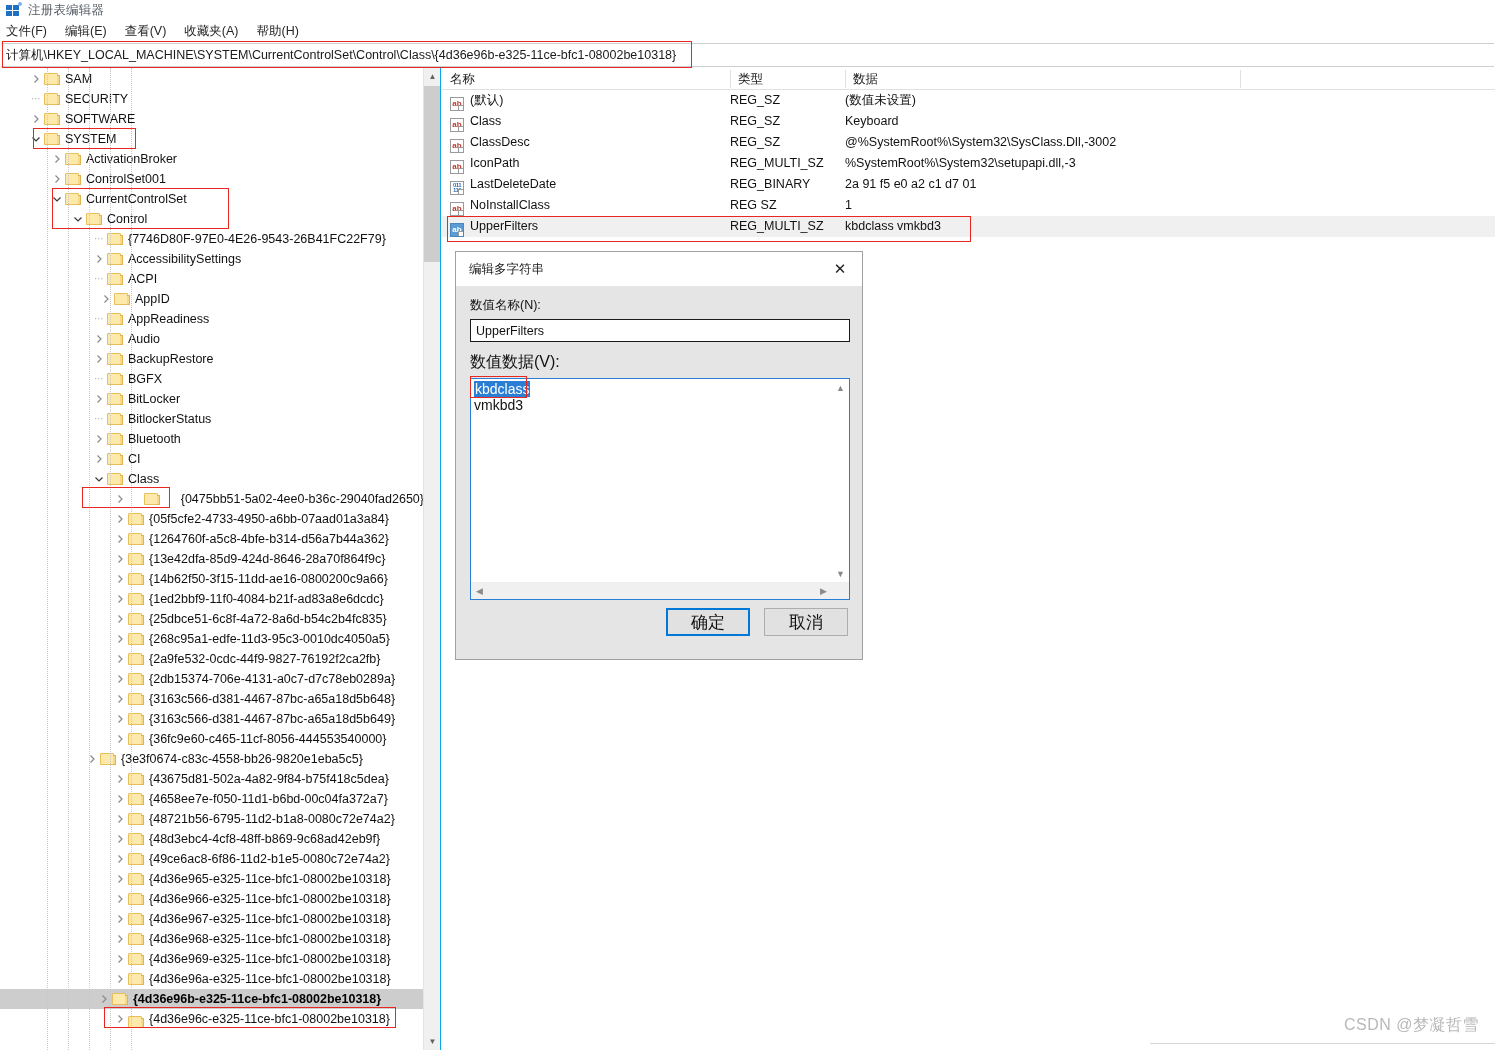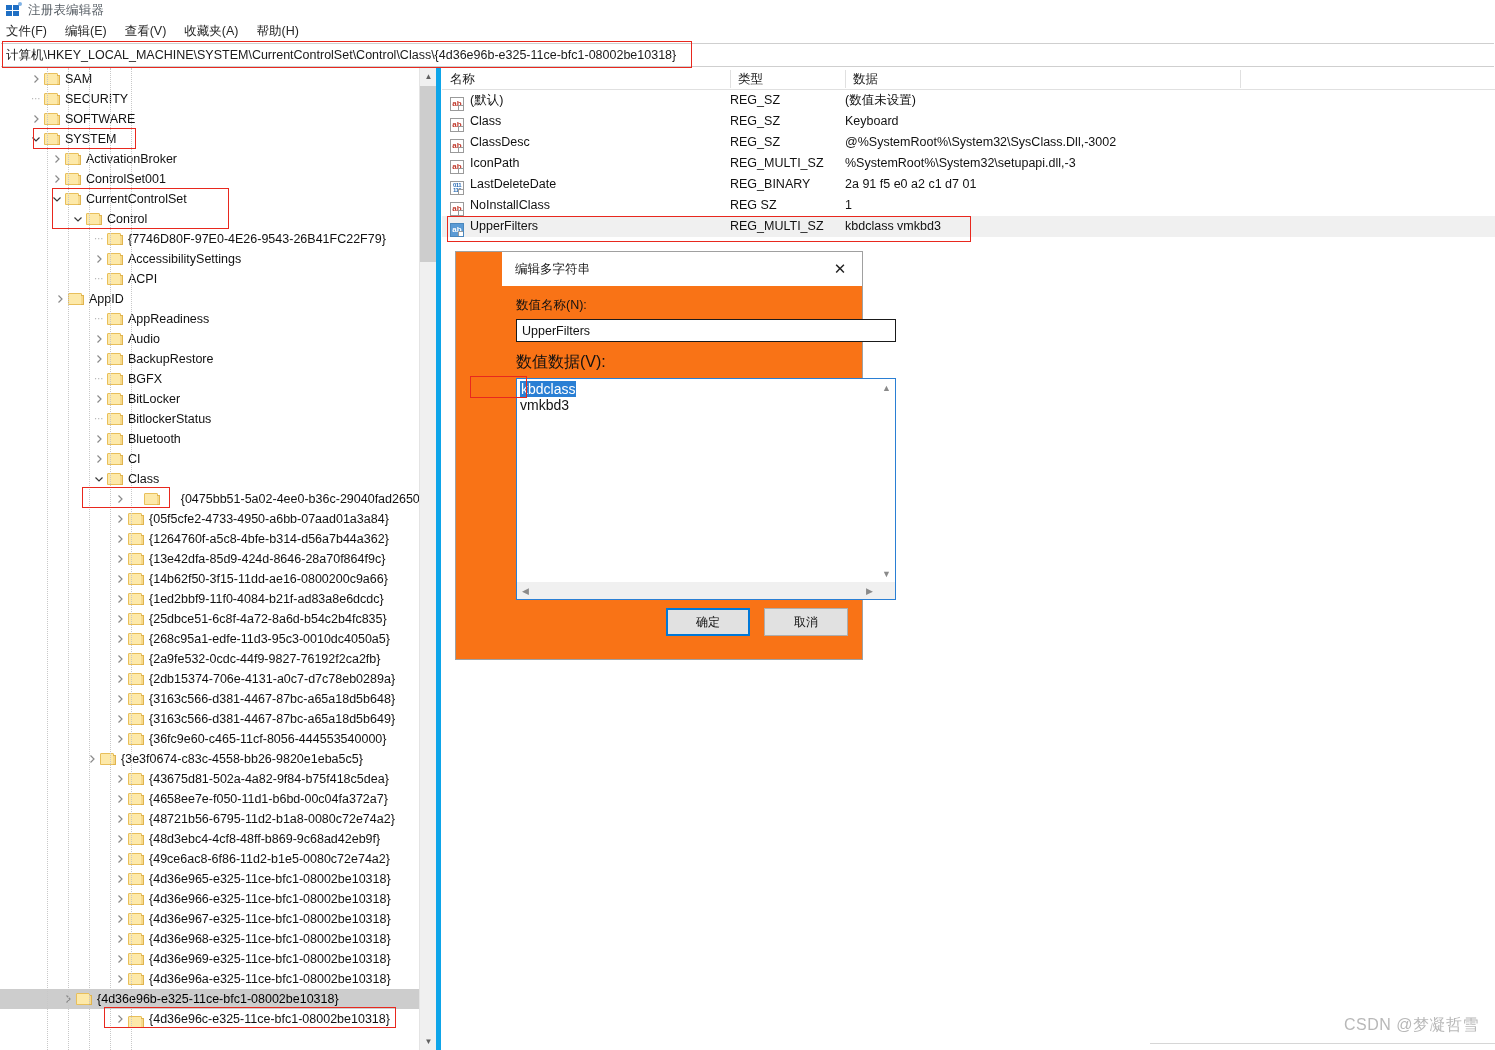--- a/index.html
+++ b/index.html
@@ -67,21 +67,21 @@
   
   .anno {
     position: absolute; border: 1.6px solid #e8281e;
     pointer-events: none; z-index: 50;
   }
 
   
   .tree-panel {
     position: absolute; left: 0; top: 68px; width: 441px; height: 982px;
     background: #ffffff; overflow: hidden;
-    border-right: 5px solid #0ea5e9;
+    border-right: 1px solid #0ea5e9;
   }
   .values-panel {
     position: absolute; left: 442px; top: 68px; width: 1053px; height: 982px;
     background: #ffffff; overflow: hidden;
   }
 
   
   .tree {
     position: absolute; left: 0; top: 0; width: 424px; height: 982px;
     padding-top: 1px;
@@ -186,24 +186,23 @@
   .vicon.bin { color: #2f6fb5; font-size: 6px; letter-spacing: -.5px; line-height: 5px; padding-top: 1px; }
   .vicon.sel { background: #5b9bd5; color: #ffffff; border-color: #4a87bd; }
   .vicon .fold {
     position: absolute; right: 0; bottom: 0; width: 5px; height: 5px;
     background: #ffffff; border-left: 1px solid #9a9a9a; border-top: 1px solid #9a9a9a;
   }
 
   
   .dialog {
     position: absolute; left: 455px; top: 251px; width: 408px; height: 409px;
-    background: #f97316; border: 1px solid #a0a0a0;
+    background: #e5e5e5; border: 1px solid #a0a0a0;
     box-shadow: 0 0 0 0 rgba(0,0,0,0);
     z-index: 100;
-    padding-left: 46px;
   }
   .dlg-title {
     height: 34px; background: #ffffff;
     display: flex; align-items: center; justify-content: space-between;
     padding-left: 13px;
   }
   .dlg-title-text { font-size: 12.5px; color: #1a1a1a; }
   .dlg-close {
     width: 44px; height: 33px; display: flex; align-items: center; justify-content: center;
     color: #202020; font-size: 15px; cursor: default;
@@ -246,21 +245,21 @@
   .sb-arrow.up { top: 0; right: 0; }
   .sb-arrow.down { bottom: 0; right: 0; }
   .sb-arrow.left { left: 0; top: 0; }
   .sb-arrow.right { right: 0; top: 0; }
   .dlg-buttons {
     position: absolute; right: 14px; bottom: 23px;
     display: flex; gap: 14px;
   }
   .dlg-btn {
     width: 84px; height: 28px; background: #e1e1e1; border: 1px solid #adadad;
-    font-size: 12px; color: #111; display: flex; align-items: center; justify-content: center;
+    font-size: 17px; color: #111; display: flex; align-items: center; justify-content: center;
     cursor: default; font-family: "Liberation Sans", sans-serif;
   }
   .dlg-btn.primary { border: 2px solid #0078d7; background: #e1e1e1; }
 
   
   .watermark {
     position: absolute; right: 16px; bottom: 14px;
     font-size: 16px; color: #b8b8b8; letter-spacing: .5px;
     white-space: nowrap; z-index: 5;
   }
@@ -412,21 +411,21 @@
           <span class="tlabel">AccessibilitySettings</span>
         </div>
         <div class="tnode" style="padding-left: 91px;">
           <span class="dots">⋯</span>
           <span class="folder">
             <span class="body"></span>
             <span class="tab"></span>
           </span>
           <span class="tlabel">ACPI</span>
         </div>
-        <div class="tnode" style="padding-left: 52px;">
+        <div class="tnode" style="padding-left: 98px;">
           <span class="chev">
             <svg width="10" height="10" viewBox="0 0 10 10">
               <path d="M3.5 1.5 L7 5 L3.5 8.5" stroke="#8a8a8a" stroke-width="1.2" fill="none"></path>
             </svg>
           </span>
           <span class="folder">
             <span class="body"></span>
             <span class="tab"></span>
           </span>
           <span class="tlabel">AppID</span>
@@ -820,21 +819,21 @@
             <svg width="10" height="10" viewBox="0 0 10 10">
               <path d="M3.5 1.5 L7 5 L3.5 8.5" stroke="#8a8a8a" stroke-width="1.2" fill="none"></path>
             </svg>
           </span>
           <span class="folder">
             <span class="body"></span>
             <span class="tab"></span>
           </span>
           <span class="tlabel">{4d36e96a-e325-11ce-bfc1-08002be10318}</span>
         </div>
-        <div class="tnode selected" style="padding-left: 60px;">
+        <div class="tnode selected" style="padding-left: 96px; font-weight: bold;">
           <span class="chev">
             <svg width="10" height="10" viewBox="0 0 10 10">
               <path d="M3.5 1.5 L7 5 L3.5 8.5" stroke="#8a8a8a" stroke-width="1.2" fill="none"></path>
             </svg>
           </span>
           <span class="folder">
             <span class="body"></span>
             <span class="tab"></span>
           </span>
           <span class="tlabel">{4d36e96b-e325-11ce-bfc1-08002be10318}</span>

